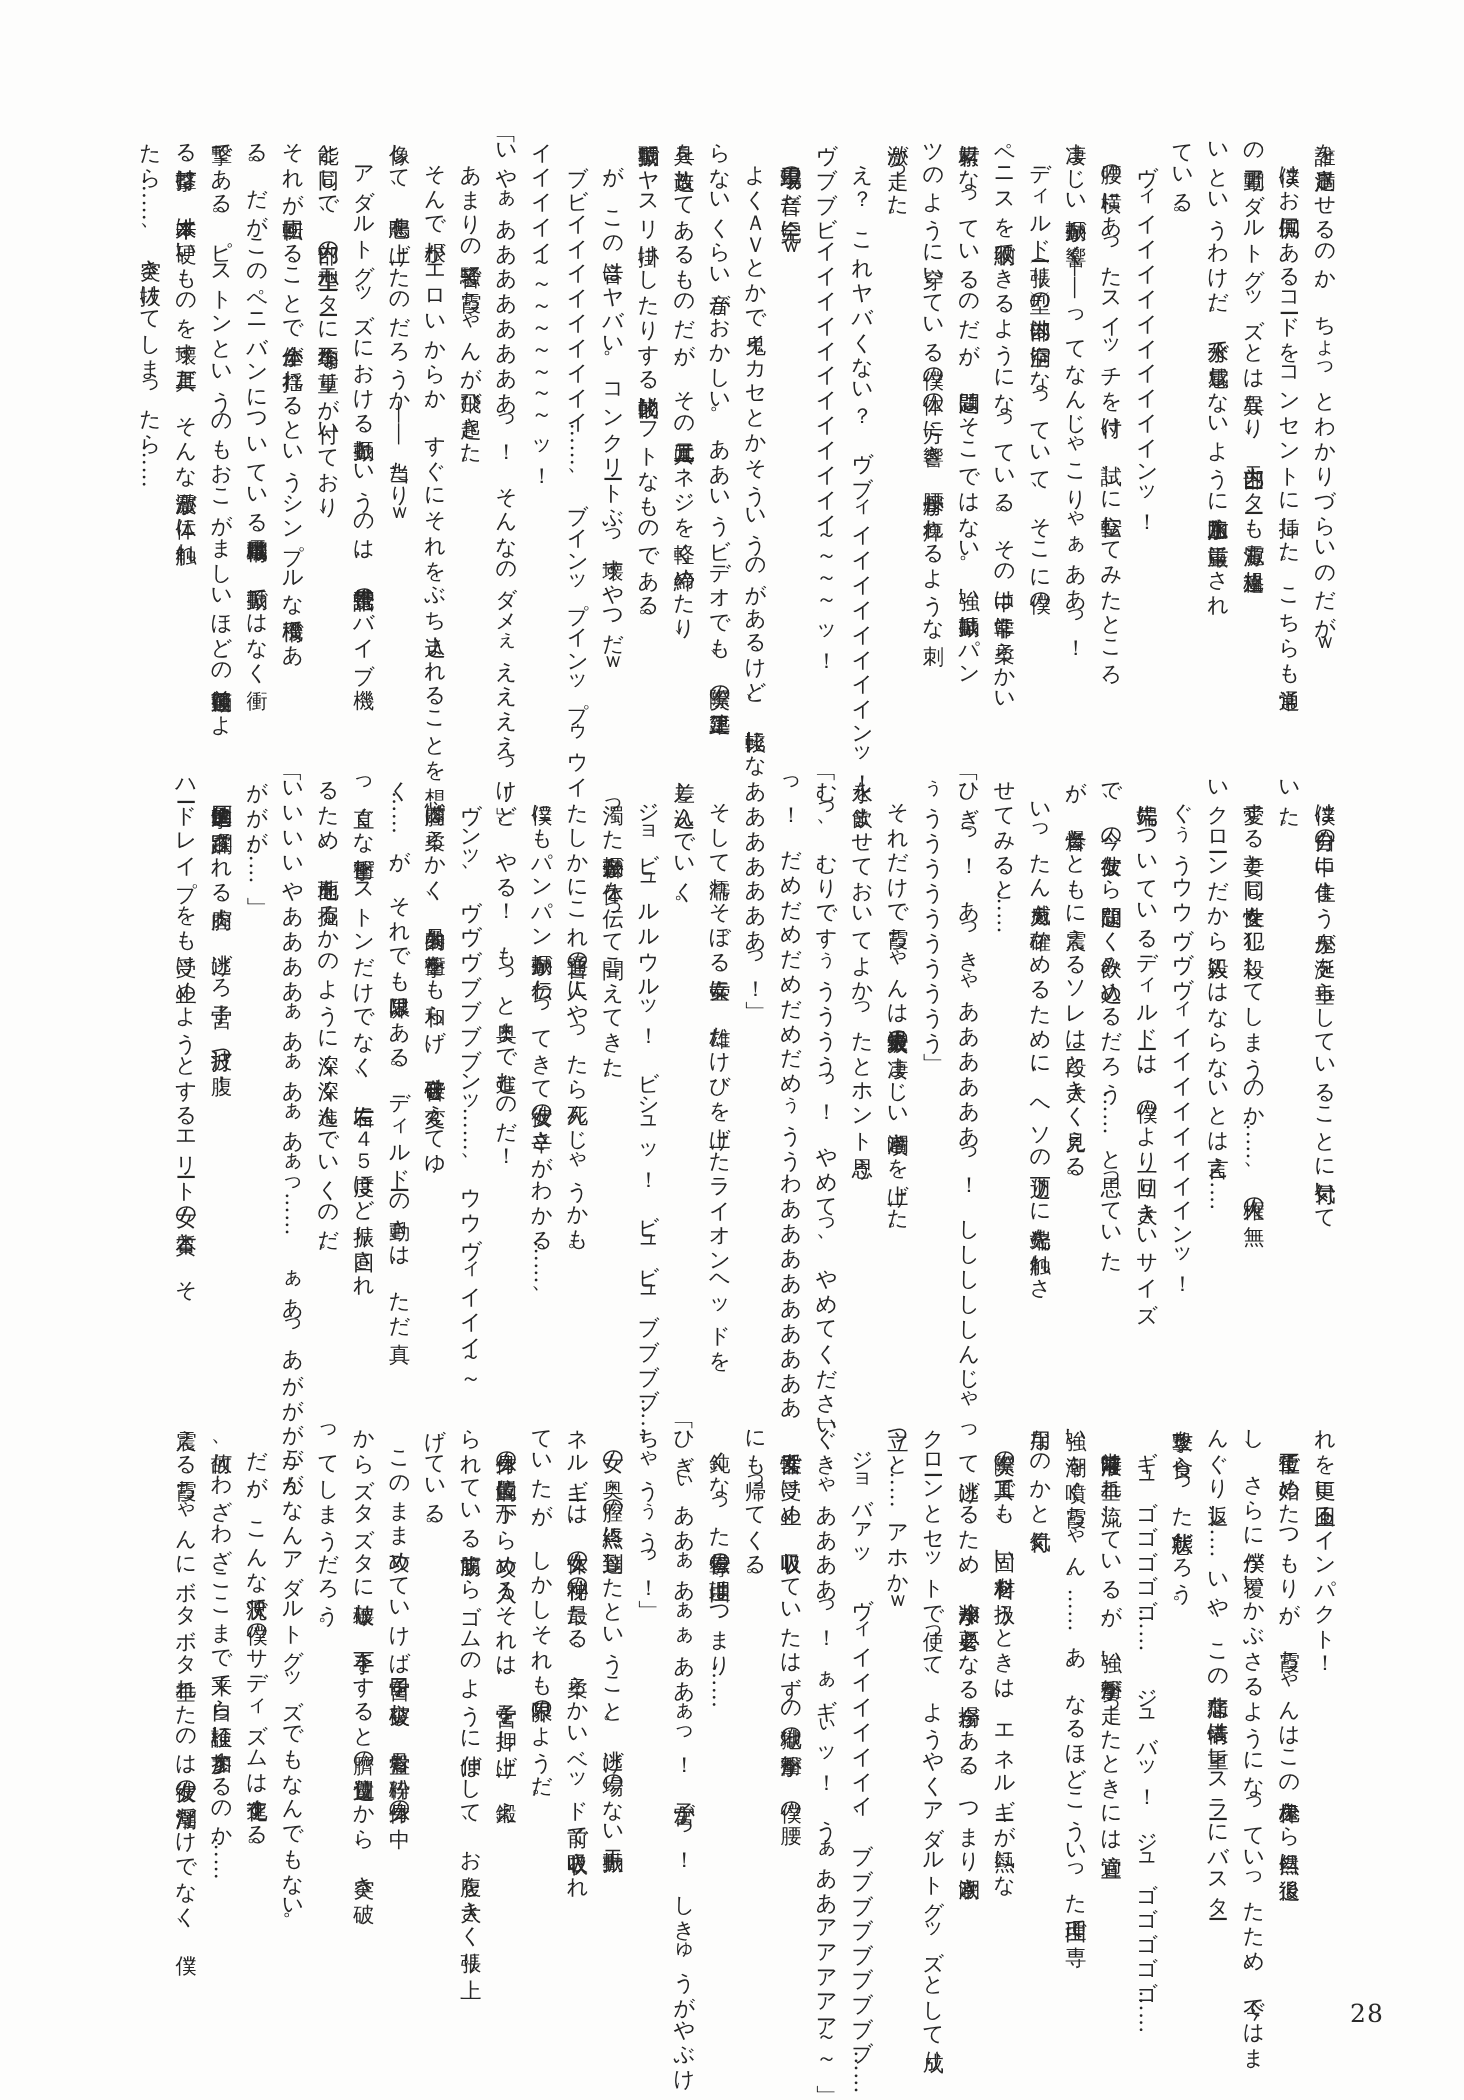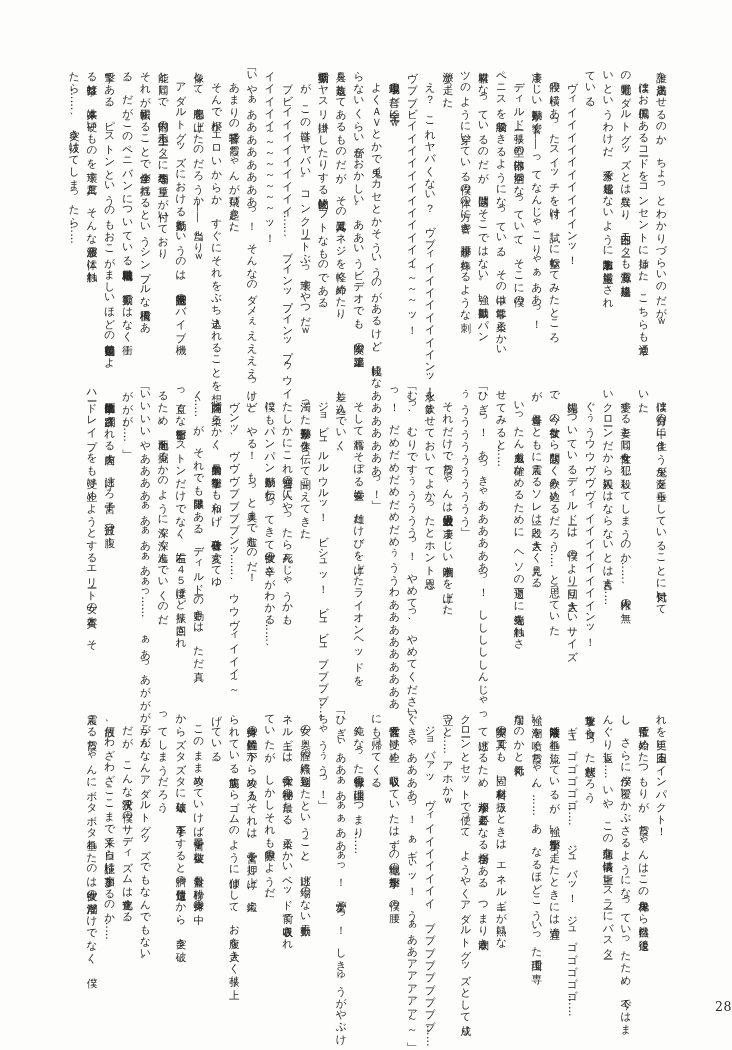--- a/index.html
+++ b/index.html
@@ -32,21 +32,21 @@
   .text-block .col {
     margin: 0;
     padding: 0;
     white-space: nowrap;      
   }
   #block-1 { top: 64px;  height: 300px; }
   #block-2 { top: 383px; height: 314px; }
   #block-3 { top: 707px; height: 292px; }
   .page-number {
     position: absolute;
-    left: 715px;
+    left: 675px;
     top: 999px;
     color: #2a2a2a;
     font-size: 12.5px;
     letter-spacing: 0.5px;
   }
 </style>
 </head>
 <body>
 
 <div class="page">

